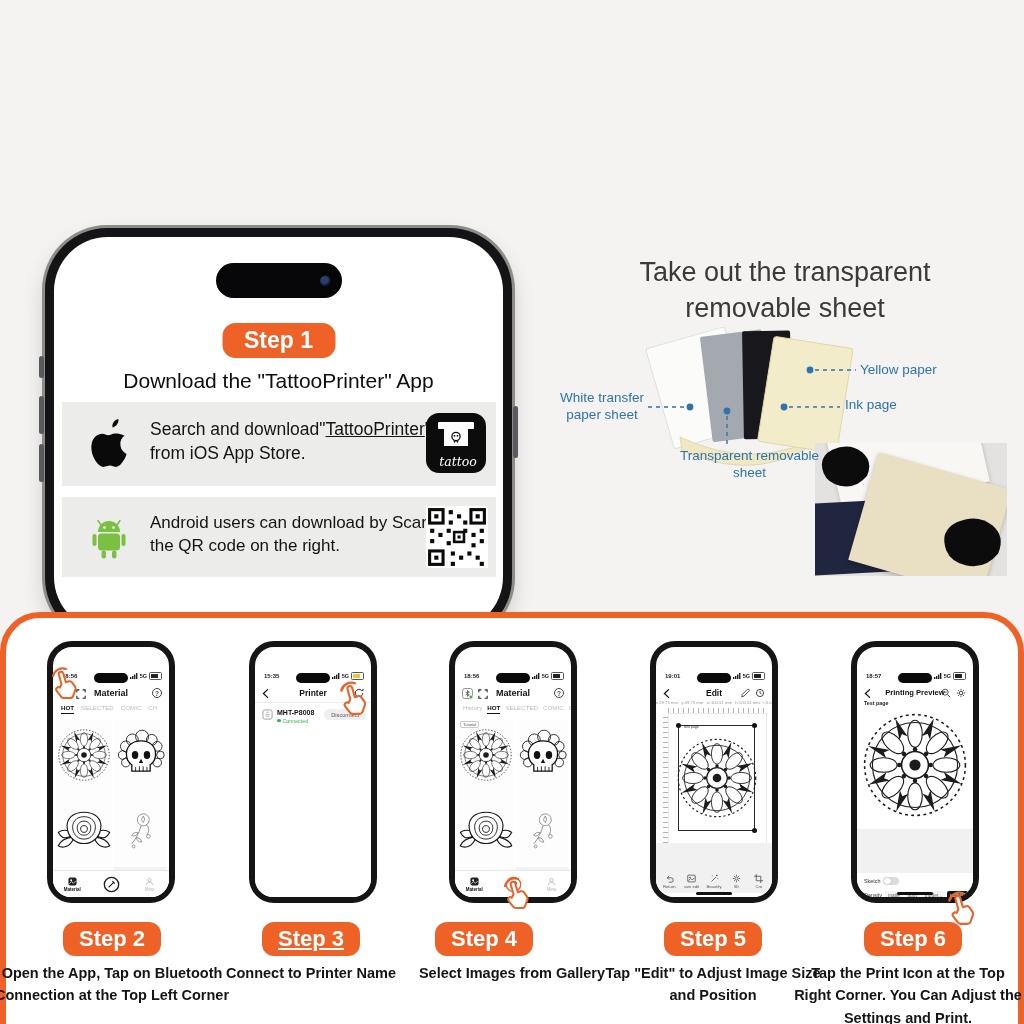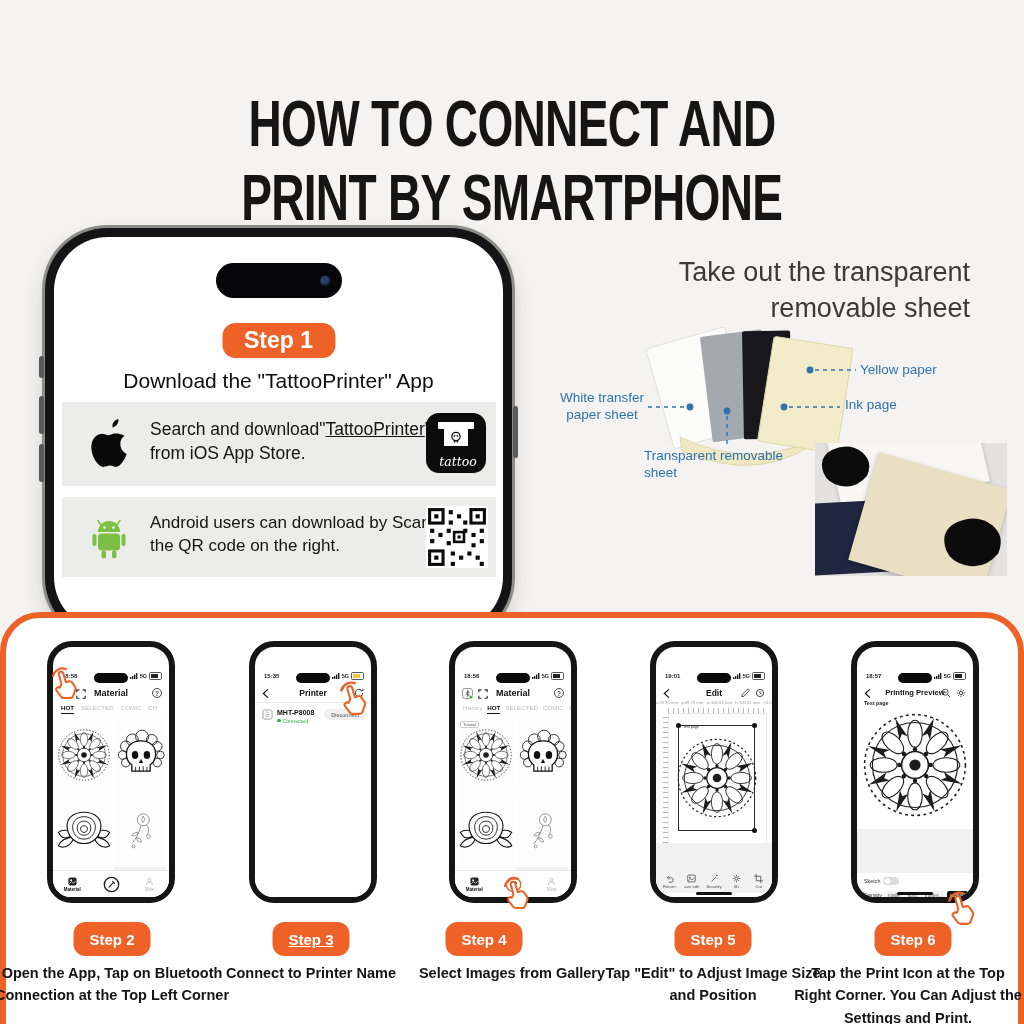--- a/index.html
+++ b/index.html
@@ -28,21 +28,21 @@
   .band .logo{position:absolute;left:22px;top:12px;}
   .band .copy{position:absolute;left:88px;top:15px;width:322px;font-size:17.5px;line-height:1.38;color:#141414;}
   .band .copy .lnk{text-decoration:underline;}
   .appicon{position:absolute;right:10px;top:11px;width:60px;height:60px;background:#0c0c0c;border-radius:13px;}
   .appicon .pr-top{position:absolute;top:9px;left:50%;transform:translateX(-50%);width:36px;height:7px;background:#fff;border-radius:1px;}
   .appicon .pr-body{position:absolute;top:16px;left:50%;transform:translateX(-50%);width:24px;height:17px;background:#fff;}
   .appicon .pr-body svg{position:absolute;inset:1px;}
   .appicon .app-word{position:absolute;bottom:4px;left:4px;right:0;text-align:center;color:#fff;
     font-family:"DejaVu Serif",serif;font-style:italic;font-size:12.5px;}
   
-  .sheet-title{position:absolute;left:600px;top:254px;width:370px;text-align:right;font-size:27px;
+  .sheet-title{position:absolute;left:600px;top:254px;width:370px;text-align:center;font-size:27px;
     color:#3a3a3a;line-height:1.35;z-index:1;}
   .sheets-svg{position:absolute;left:560px;top:315px;z-index:1;}
   .blue-label{position:absolute;color:#2e73ae;font-size:13.5px;line-height:1.25;z-index:2;}
   .photo{position:absolute;left:815px;top:443px;width:192px;height:133px;background:#e3e2e0;overflow:hidden;z-index:1;}
   .photo .ly{position:absolute;}
   
   .panel{position:absolute;left:0;top:612px;width:1024px;height:470px;background:#fff;
     border:6px solid #ee6228;border-radius:40px;box-sizing:border-box;z-index:5;}
   
   .sp{position:absolute;width:128px;height:262px;background:#fff;border:6px solid #151515;
@@ -107,21 +107,21 @@
   .toggle i{position:absolute;left:0.8px;top:0.8px;width:6.4px;height:6.4px;background:#fff;border-radius:50%;
     box-shadow:0 0 1px rgba(0,0,0,.4);}
   .chip{background:#f3f3f3;color:#666;font-size:4.8px;padding:1.5px 3px;border-radius:2px;}
   .chip.on{background:#161616;color:#fff;}
   .stp{background:#f3f3f3;color:#555;font-size:6px;width:10px;height:8px;border-radius:2px;
     display:flex;align-items:center;justify-content:center;}
   .print-btn{position:absolute;right:6px;background:#161616;color:#fff;font-size:6.3px;font-weight:bold;
     width:36px;height:14px;border-radius:8px;display:flex;align-items:center;justify-content:center;}
   
   .stepbadge{position:absolute;top:922px;transform:translateX(-50%);background:#ee6228;color:#fff;
-    font-weight:bold;font-size:15px;height:34px;padding:0 16px;border-radius:12px;display:flex;
+    font-weight:bold;font-size:22px;height:34px;padding:0 16px;border-radius:12px;display:flex;
     align-items:center;z-index:7;}
   .caption{position:absolute;top:962px;transform:translateX(-50%);width:244px;text-align:center;
     font-size:14.5px;font-weight:bold;color:#151515;line-height:1.55;z-index:7;}
 </style>
 </head>
 <body>
 
 <svg width="0" height="0" style="position:absolute">
 <defs>
 <symbol id="sym-hand" viewBox="0 0 36 36">
@@ -277,24 +277,20 @@
         <rect x="30.5" y="28.5" width="3" height="3" fill="#0a0a0a"></rect>
 </symbol>
 <symbol id="sym-glove" viewBox="0 0 100 100">
   <path d="M14 52 Q 4 26 28 14 Q 56 2 76 18 Q 94 33 84 56 Q 66 78 40 72 Q 20 67 14 52 Z" fill="#0c0c0c"></path>
 </symbol>
 </defs>
 </svg>
 
 <div class="page">
 
-  <h1 class="main-title">
-    <span>HOW TO CONNECT AND</span><br>
-    <span>PRINT BY SMARTPHONE</span>
-  </h1>
 
   <div class="bigphone">
     <div class="bp-btn" style="left:-6px;top:128px;height:22px;"></div>
     <div class="bp-btn" style="left:-6px;top:168px;height:38px;"></div>
     <div class="bp-btn" style="left:-6px;top:216px;height:38px;"></div>
     <div class="bp-btn" style="right:-6px;left:auto;top:178px;height:52px;"></div>
     <div class="bigscreen">
       <div class="island">
           <i></i>
         </div>
@@ -361,21 +357,21 @@
       <circle cx="130" cy="92" r="3.4"></circle>
         <circle cx="167" cy="96" r="3.4"></circle>
       <circle cx="224" cy="92" r="3.4"></circle>
         <circle cx="250" cy="55" r="3.4"></circle>
     </g>
   </svg>
 
   <div class="blue-label" style="left:552px;top:390px;width:100px;text-align:center;">White transfer paper sheet</div>
   <div class="blue-label" style="left:860px;top:362px;">Yellow paper</div>
   <div class="blue-label" style="left:845px;top:397px;">Ink page</div>
-  <div class="blue-label" style="left:644px;top:448px;width:155px;">Transparent removable sheet</div>
+  <div class="blue-label" style="left:672px;top:448px;width:155px;text-align:center;">Transparent removable sheet</div>
 
   <div class="photo">
     <div class="ly" style="left:18px;top:-22px;width:150px;height:78px;background:#f8f7f4;transform:rotate(-13deg);box-shadow:0 2px 4px rgba(0,0,0,.2);"></div>
     <div class="ly" style="left:-6px;top:58px;width:108px;height:72px;background:#20263f;transform:rotate(-3deg);"></div>
     <div class="ly" style="left:46px;top:26px;width:138px;height:112px;background:#e9dfc2;transform:rotate(16deg);box-shadow:0 2px 5px rgba(0,0,0,.25);"></div>
     <svg class="ly" style="left:-8px;top:-2px;" width="78" height="62" viewBox="0 0 100 100">
         <use href="#sym-glove"></use>
       </svg>
     <svg class="ly" style="right:-12px;bottom:-10px;left:auto;" width="92" height="74" viewBox="0 0 100 100">
         <use href="#sym-glove"></use>

